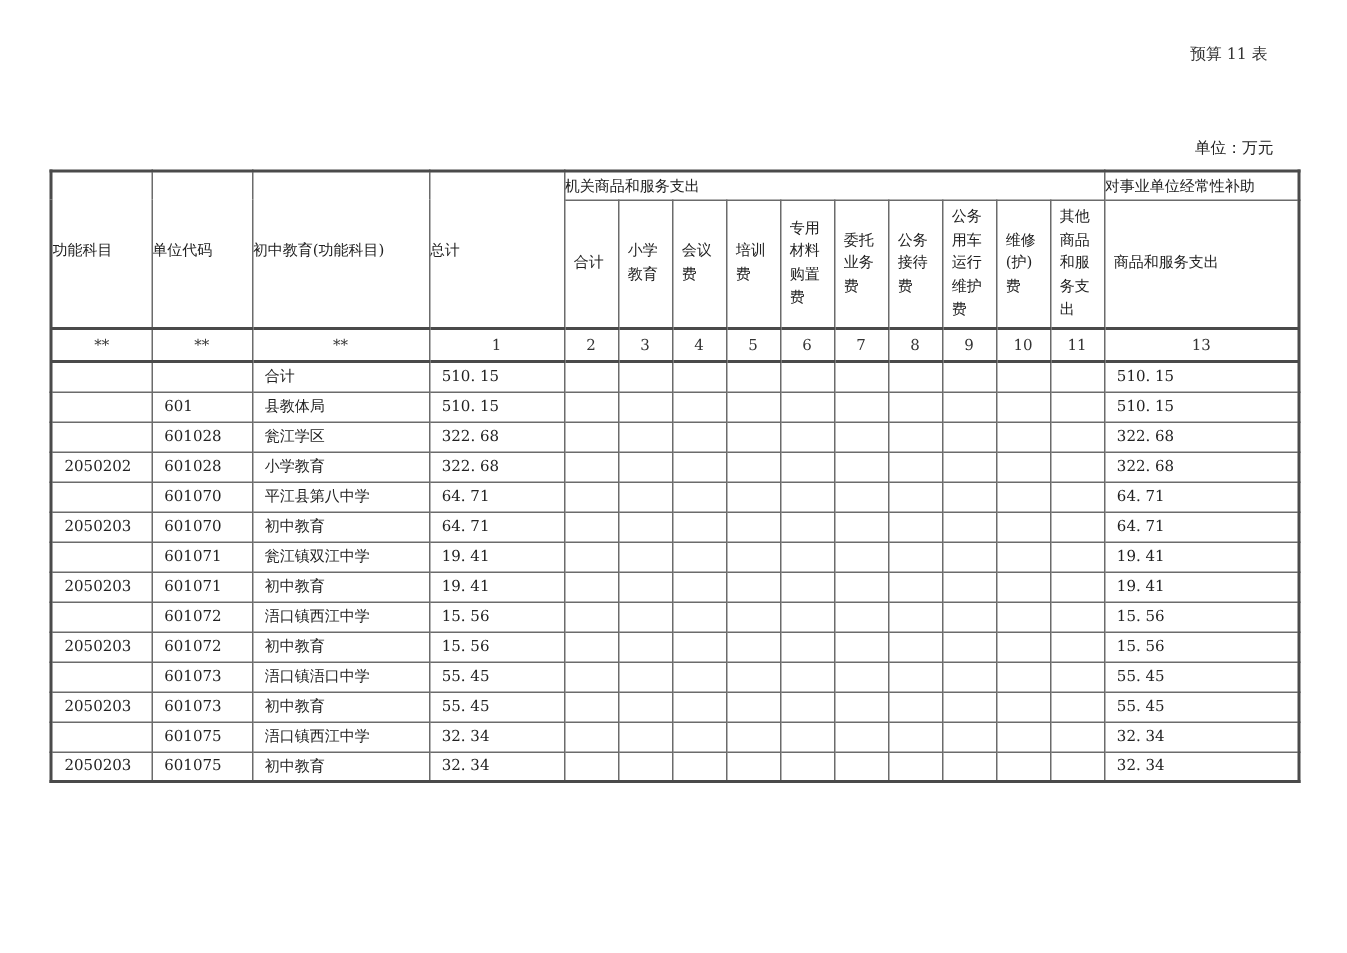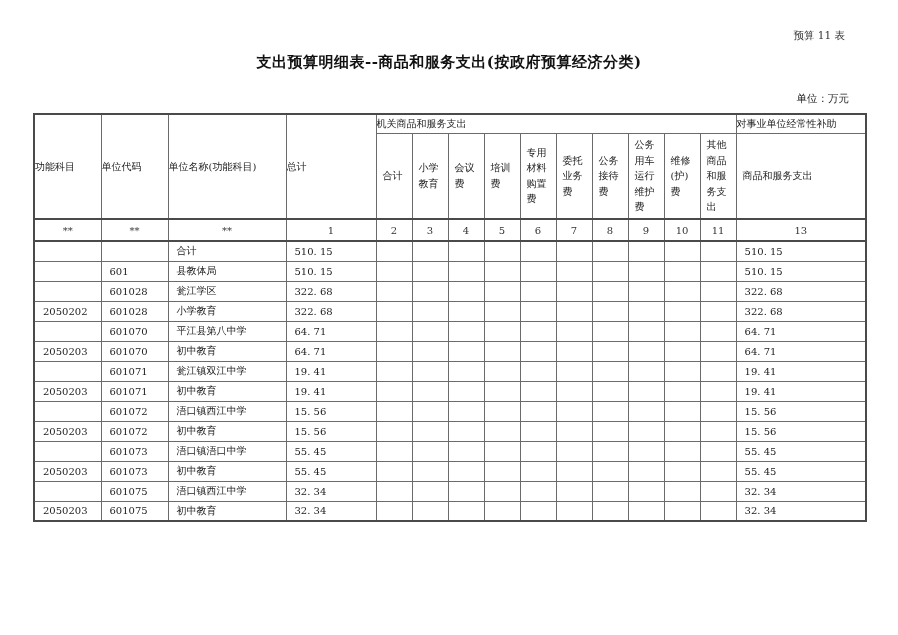--- a/index.html
+++ b/index.html
@@ -82,21 +82,20 @@
     padding: 2px 4px 2px 8px;
     white-space: nowrap;
     vertical-align: middle;
   }
 </style>
 </head>
 <body>
 
 <div class="page">
   <div class="corner-label">预算 11 表</div>
-  <div class="doc-title">支出预算明细表--商品和服务支出(按政府预算经济分类)</div>
   <div class="unit-label">单位：万元</div>
 
   <table class="budget">
     <colgroup>
       <col style="width:67px">
         <col style="width:67px">
         <col style="width:118px">
         <col style="width:90px">
       <col style="width:36px">
         <col style="width:36px">
@@ -107,21 +106,21 @@
         <col style="width:36px">
         <col style="width:36px">
       <col style="width:36px">
         <col style="width:36px">
         <col style="width:130px">
     </colgroup>
     <thead>
       <tr class="h1">
         <th rowspan="2">功能科目</th>
         <th rowspan="2">单位代码</th>
-        <th rowspan="2">单位名称(功能科目)</th>
+        <th rowspan="2">初中教育(功能科目)</th>
         <th rowspan="2">总计</th>
         <th colspan="10">机关商品和服务支出</th>
         <th>对事业单位经常性补助</th>
       </tr>
       <tr class="h2" id="subhead-row">
           <th>合计</th>
           <th>小学教育</th>
           <th>会议费</th>
           <th>培训费</th>
           <th>专用材料购置费</th>

